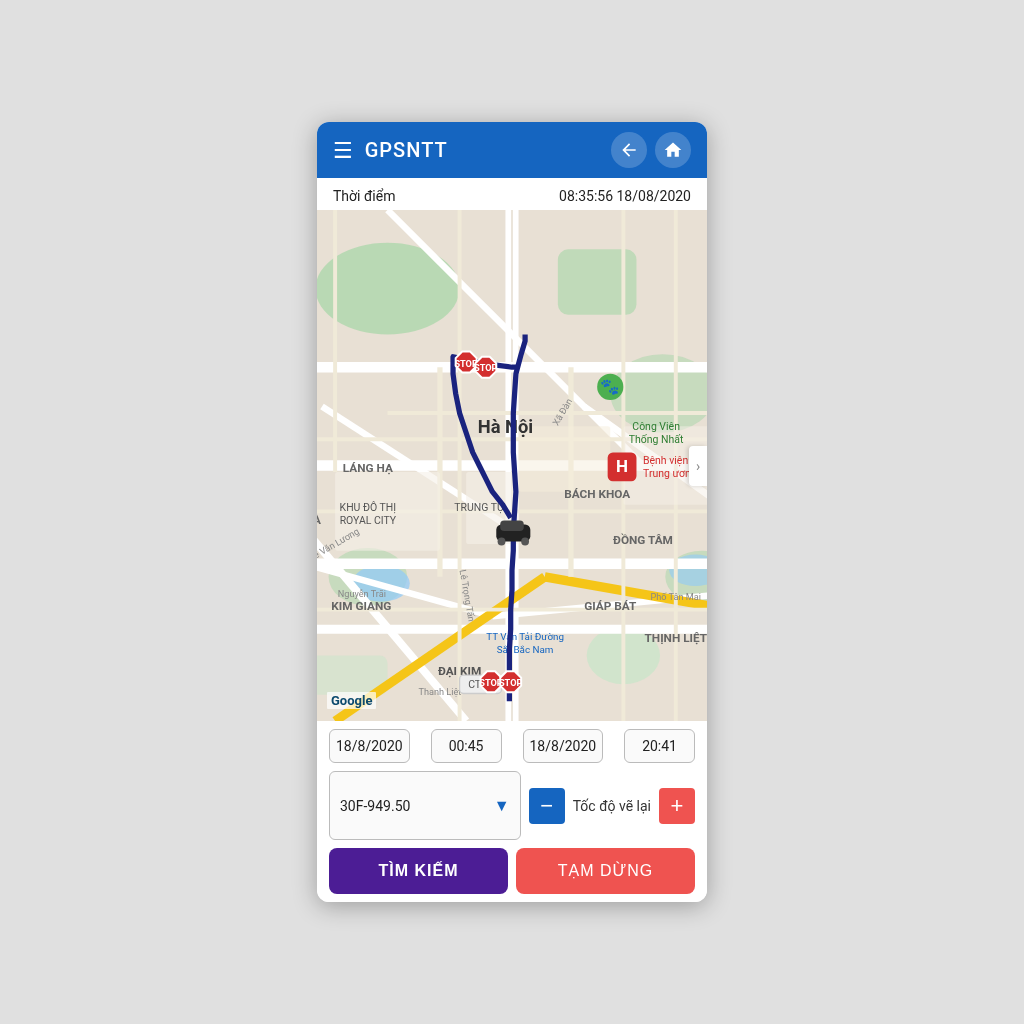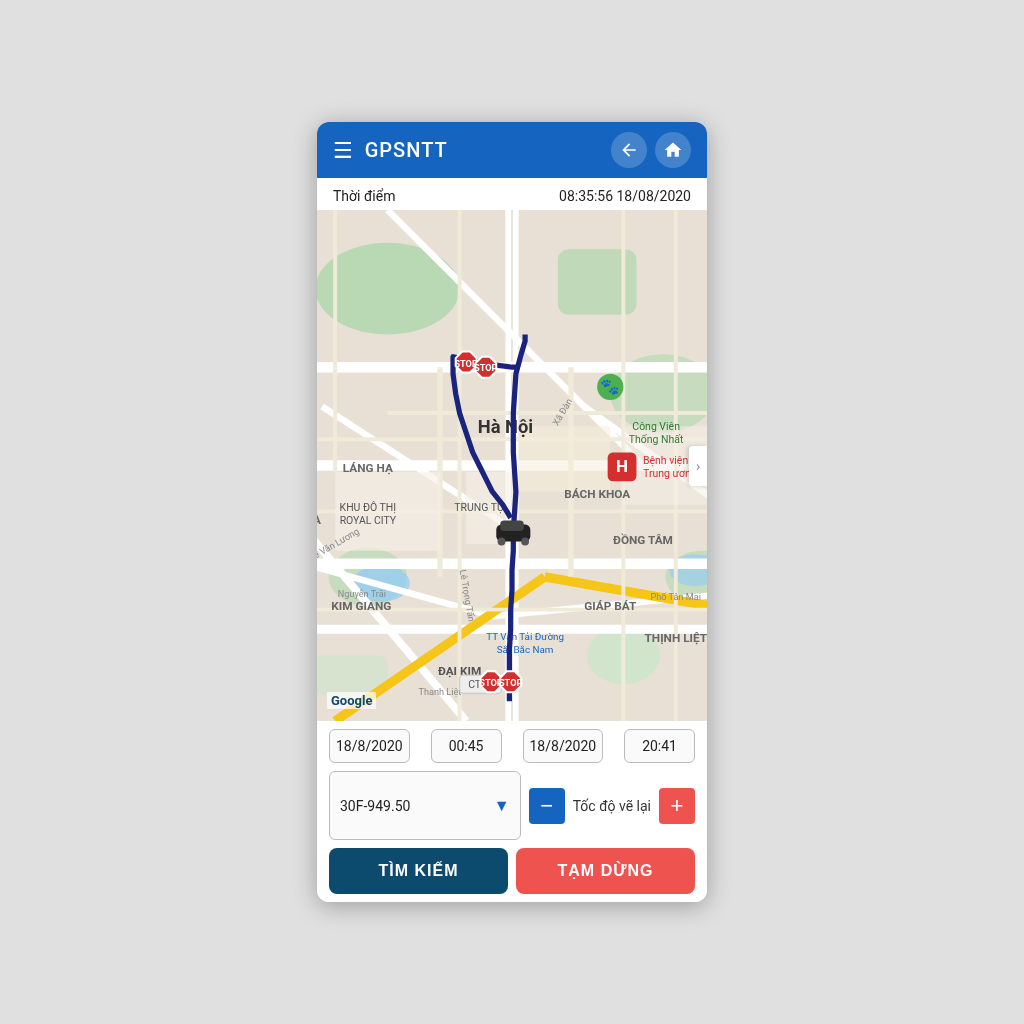--- a/index.html
+++ b/index.html
@@ -198,40 +198,40 @@
       display: flex;
       align-items: center;
       justify-content: center;
     }
     .action-row {
       display: flex;
       gap: 8px;
     }
     .btn-search {
       flex: 1;
-      background: #0c4a6e;
+      background: #4c1d95;
       color: #fff;
       border: none;
       border-radius: 8px;
       padding: 14px 0;
       font-size: 16px;
       font-weight: 700;
       letter-spacing: 1px;
       cursor: pointer;
       text-transform: uppercase;
     }
     .btn-pause {
       flex: 1;
       background: #ef5350;
       color: #fff;
       border: none;
       border-radius: 8px;
       padding: 14px 0;
       font-size: 16px;
-      font-weight: 700;
+      font-weight: 400;
       letter-spacing: 1px;
       cursor: pointer;
       text-transform: uppercase;
     }
   </style>
 </head>
 <body>
 
 <div class="phone-container">
 

